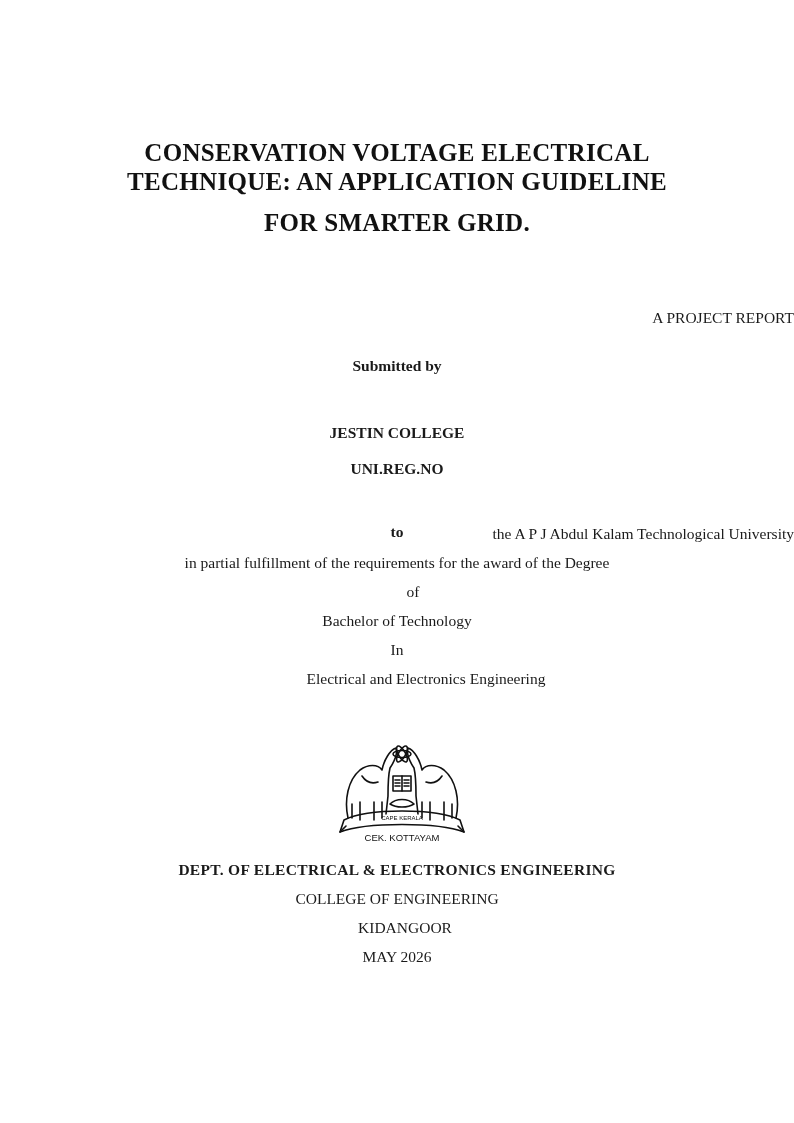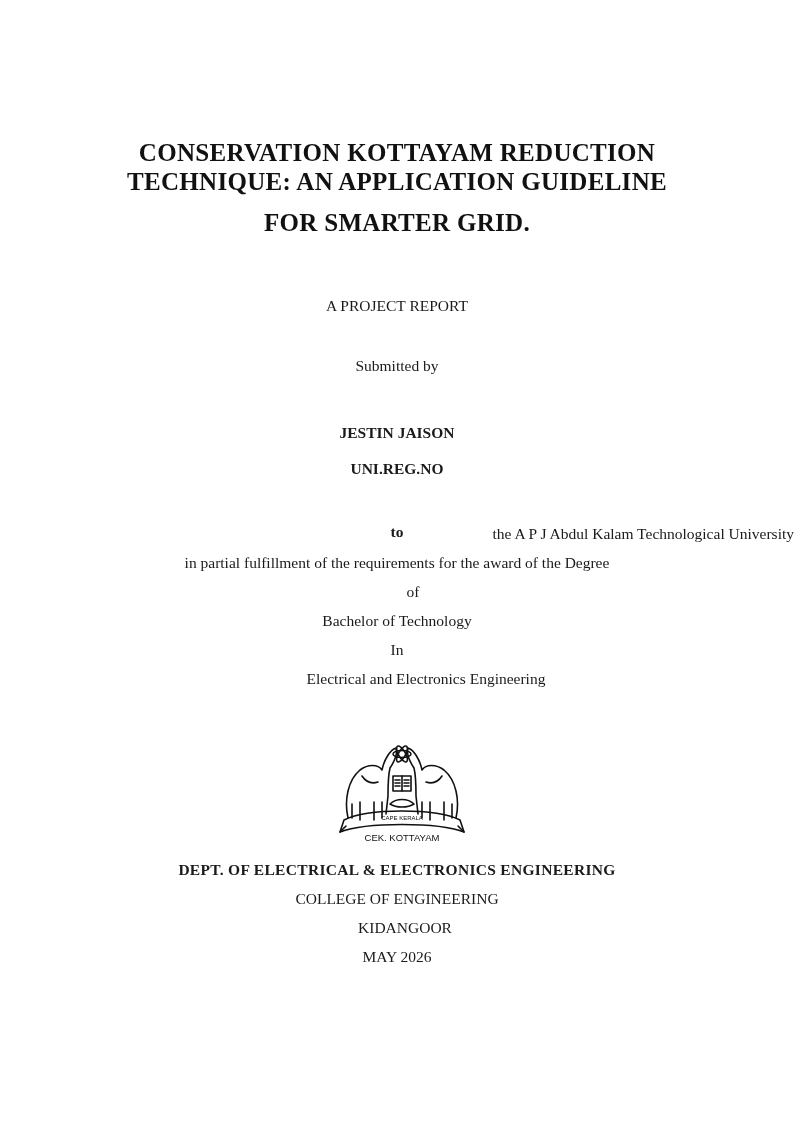--- a/index.html
+++ b/index.html
@@ -10,28 +10,28 @@
     .title { font-family: "Liberation Serif", serif; font-weight: bold; font-size: 25px; letter-spacing: 0.3px; color: #111; }
     .body { font-family: "Liberation Serif", serif; font-size: 15.5px; color: #1a1a1a; }
     .bold { font-weight: bold; }
     .logo { position: absolute; left: 338px; top: 740px; width: 128px; height: 104px; }
   </style>
 </head>
 <body>
 
 <div class="page">
 
-  <div class="line title" style="top:139px;">CONSERVATION KOTTAYAM REDUCTION</div>
+  <div class="line title" style="top:139px;">CONSERVATION VOLTAGE ELECTRICAL</div>
   <div class="line title" style="top:168px;">TECHNIQUE: AN APPLICATION GUIDELINE</div>
   <div class="line title" style="top:197px;margin-top:12px;">FOR SMARTER GRID.</div>
 
-  <div class="line body" style="top:297px;">A PROJECT REPORT</div>
-  <div class="line body" style="top:357px;">Submitted by</div>
+  <div class="line body" style="top:309px;text-align:right;">A PROJECT REPORT</div>
+  <div class="line body" style="top:357px;font-weight:bold;">Submitted by</div>
 
-  <div class="line body bold" style="top:424px;">JESTIN JAISON</div>
+  <div class="line body bold" style="top:424px;">JESTIN COLLEGE</div>
   <div class="line body bold" style="top:460px;">UNI.REG.NO</div>
   <div class="line body bold" style="top:496px;margin-top:27px;">to</div>
 
   <div class="line body" style="top:525px;text-align:right;">the A P J Abdul Kalam Technological University</div>
   <div class="line body" style="top:554px;">in partial fulfillment of the requirements for the award of the Degree</div>
   <div class="line body" style="top:583px;padding-left:16px;">of</div>
   <div class="line body" style="top:612px;">Bachelor of Technology</div>
   <div class="line body" style="top:641px;">In</div>
   <div class="line body" style="top:670px;margin-left:29px;">Electrical and Electronics Engineering</div>
 

